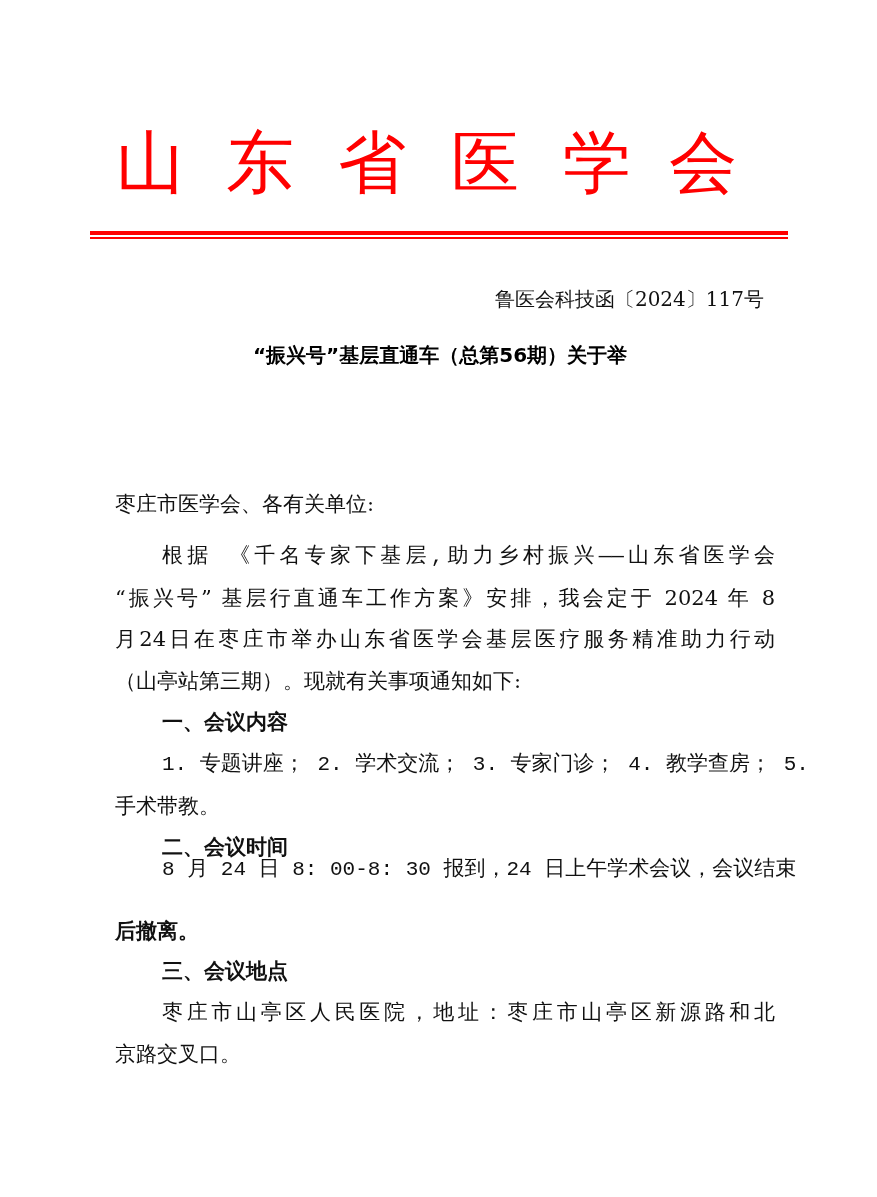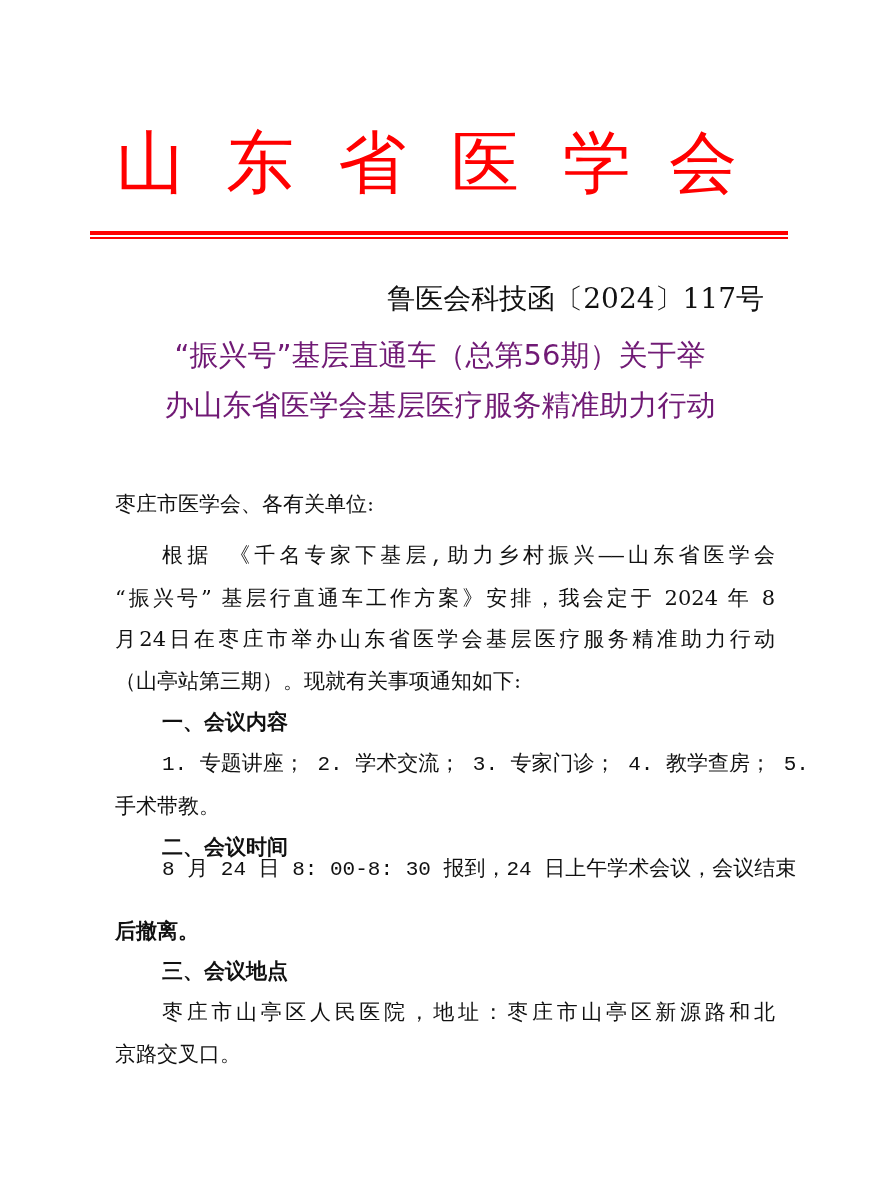--- a/index.html
+++ b/index.html
@@ -8,26 +8,26 @@
   .page { position: absolute; left: 0; top: 0; width: 877px; height: 1197px; background: #fff; }
 
   .masthead { position: absolute; top: 118px; left: 90px; width: 698px; height: 90px; }
   .mast-char { position: absolute; top: 0; width: 90px; text-align: center;
                font-family: "DejaVu Serif", "Liberation Serif", serif;
                font-size: 68px; line-height: 90px; color: #ff0000; font-weight: normal; }
 
   .rule-thick { position: absolute; left: 90px; top: 231px; width: 698px; height: 4px; background: #ff0000; }
   .rule-thin  { position: absolute; left: 90px; top: 237px; width: 698px; height: 1.5px; background: #ff0000; }
 
-  .doc-number { position: absolute; top: 284px; right: 113px; font-size: 28px; line-height: 30px;
+  .doc-number { position: absolute; top: 284px; right: 113px; font-size: 20px; line-height: 30px;
                 font-family: "DejaVu Serif", "Liberation Serif", serif; color: #111; white-space: nowrap; }
 
   .doc-title { position: absolute; top: 330px; left: 110px; width: 660px; text-align: center;
-               font-family: "DejaVu Sans", "Liberation Sans", sans-serif; font-weight: normal;
-               font-size: 29px; line-height: 50px; color: #701a75; }
+               font-family: "DejaVu Sans", "Liberation Sans", sans-serif; font-weight: bold;
+               font-size: 20px; line-height: 50px; color: #000000; }
   .doc-title .tline { display: block; white-space: nowrap; }
 
   .body-text { position: absolute; left: 115px; width: 660px;
                font-family: "DejaVu Serif", "Liberation Serif", serif;
                font-size: 21px; line-height: 41.5px; color: #111; }
   .line { position: absolute; left: 0; white-space: nowrap; }
   .indent { left: 47px; }
   .justify { width: 660px; text-align: justify; text-align-last: justify; }
   .justify.indent { width: 613px; font-family: Liberation Mono, monospace; }
   .heading { font-family: "DejaVu Sans", "Liberation Sans", sans-serif; font-weight: bold; }
@@ -46,21 +46,20 @@
     <span class="mast-char" style="left:568px">会</span>
   </div>
 
   <div class="rule-thick"></div>
   <div class="rule-thin"></div>
 
   <div class="doc-number">鲁医会科技函〔2024〕117号</div>
 
   <div class="doc-title">
     <span class="tline">“振兴号”基层直通车（总第56期）关于举</span>
-    <span class="tline">办山东省医学会基层医疗服务精准助力行动</span>
   </div>
 
   <div class="body-text" style="top:484px;">
     <div class="line" style="top:0px;">枣庄市医学会、各有关单位:</div>
 
     <div class="line indent justify" style="top:52px;">根据 《千名专家下基层,助力乡村振兴——山东省医学会</div>
     <div class="line justify" style="top:94px;">“振兴号” 基层行直通车工作方案》安排，我会定于 2024 年 8</div>
     <div class="line justify" style="top:135px;">月24日在枣庄市举办山东省医学会基层医疗服务精准助力行动</div>
     <div class="line" style="top:177px;">（山亭站第三期）。现就有关事项通知如下:</div>
 

